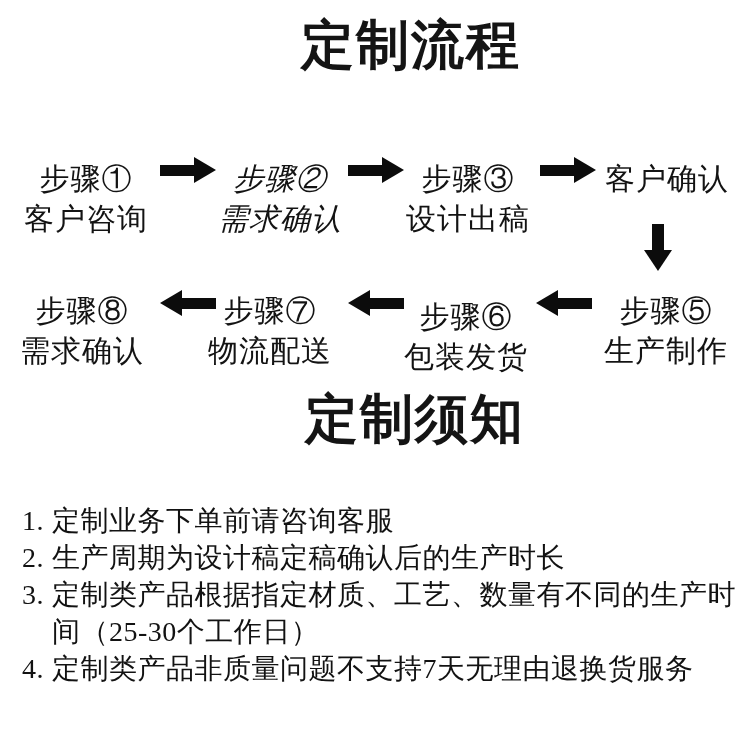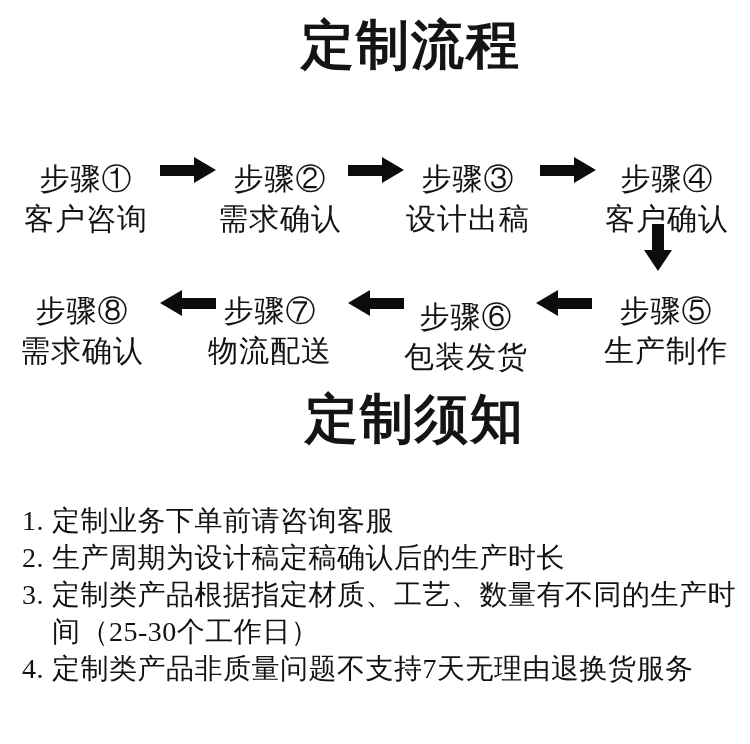--- a/index.html
+++ b/index.html
@@ -59,21 +59,21 @@
   .step .step-label,
   .step .step-name {
     display: block;
     font-size: 30px;
     letter-spacing: 1px;
   }
   .step .step-label { margin-bottom: 5px; }
 
   
   .s1 { left: 14px;  top: 14px;  width: 144px; }
-  .s2 { left: 208px; top: 14px;  width: 144px; }
+  .s2 { left: 208px; top: 14px;  width: 144px; font-style: italic; }
   .s3 { left: 396px; top: 14px;  width: 144px; }
   .s4 { left: 592px; top: 14px;  width: 150px; }
   
   .s8 { left: 8px;   top: 146px; width: 148px; }
   .s7 { left: 196px; top: 146px; width: 148px; }
   .s6 { left: 392px; top: 152px; width: 148px; }
   .s5 { left: 590px; top: 146px; width: 152px; }
 
   
   .arrow-h {
@@ -188,21 +188,20 @@
     <span class="step-label">步骤③</span>
     <span class="step-name">设计出稿</span>
   </div>
 
   <div class="arrow-h arrow-right ar3">
     <span class="shaft"></span>
     <span class="head"></span>
   </div>
 
   <div class="step s4">
-    <span class="step-label">步骤④</span>
     <span class="step-name">客户确认</span>
   </div>
 
   <div class="arrow-v">
     <span class="shaft"></span>
     <span class="head"></span>
   </div>
 
   <div class="step s5">
     <span class="step-label">步骤⑤</span>

